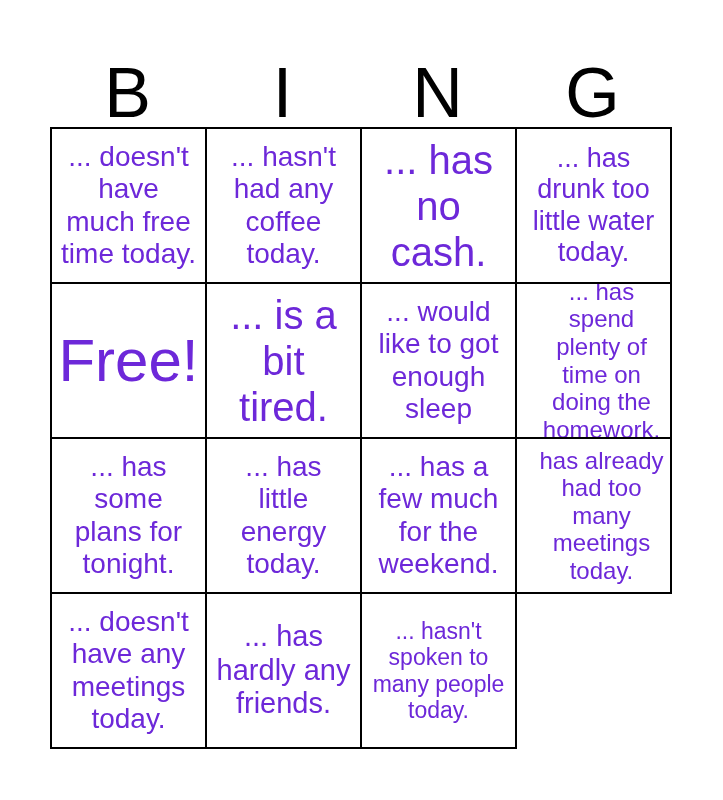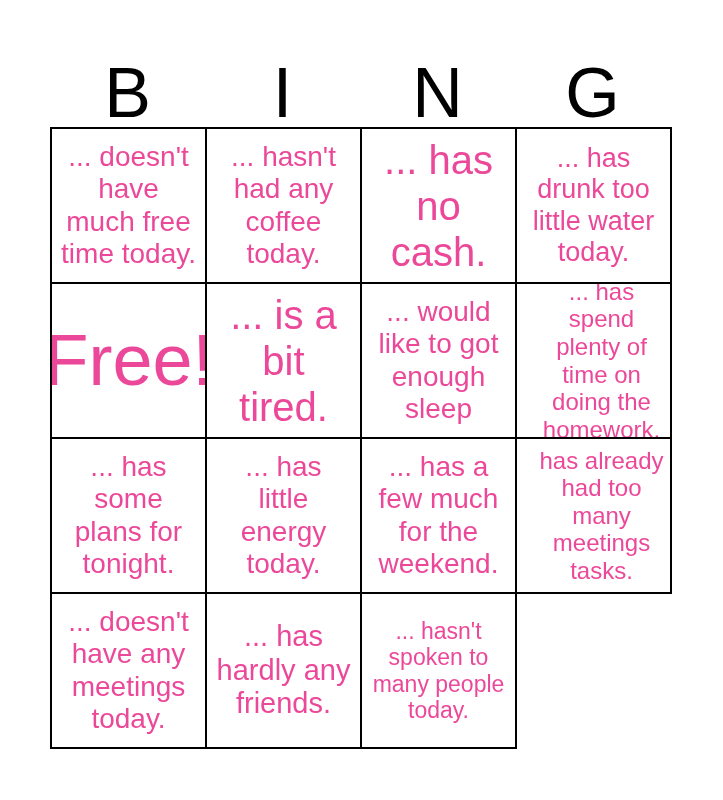--- a/index.html
+++ b/index.html
@@ -53,26 +53,26 @@
     border-right: 2px solid #000000;
     border-bottom: 2px solid #000000;
     display: flex;
     align-items: center;
     justify-content: center;
     text-align: center;
     padding: 3px;
     box-sizing: border-box;
     white-space: pre-line;
     line-height: 1.15;
-    color: #ec4899;
+    color: #6d28d9;
     background: #ffffff;
     cursor: pointer;
     overflow: hidden;
   }
-  .f56 { font-size: 72px; line-height: 1.1; }
+  .f56 { font-size: 60px; line-height: 1.1; }
   .f40 { font-size: 40px; }
   .f29 { font-size: 29px; }
   .f28 { font-size: 28px; }
   .f27 { font-size: 27px; }
   .f23 { font-size: 23px; }
   .f22 { font-size: 24px; padding-left: 19px; }
 </style>
 </head>
 <body>
 
@@ -125,21 +125,21 @@
 energy
 today.</div>
     <div class="cell f28">... has a
 few much
 for the
 weekend.</div>
     <div class="cell f22">has already
 had too
 many
 meetings
-tasks.</div>
+today.</div>
 
     <div class="cell f28">... doesn't
 have any
 meetings
 today.</div>
     <div class="cell f29">... has
 hardly any
 friends.</div>
     <div class="cell f23">... hasn't
 spoken to

